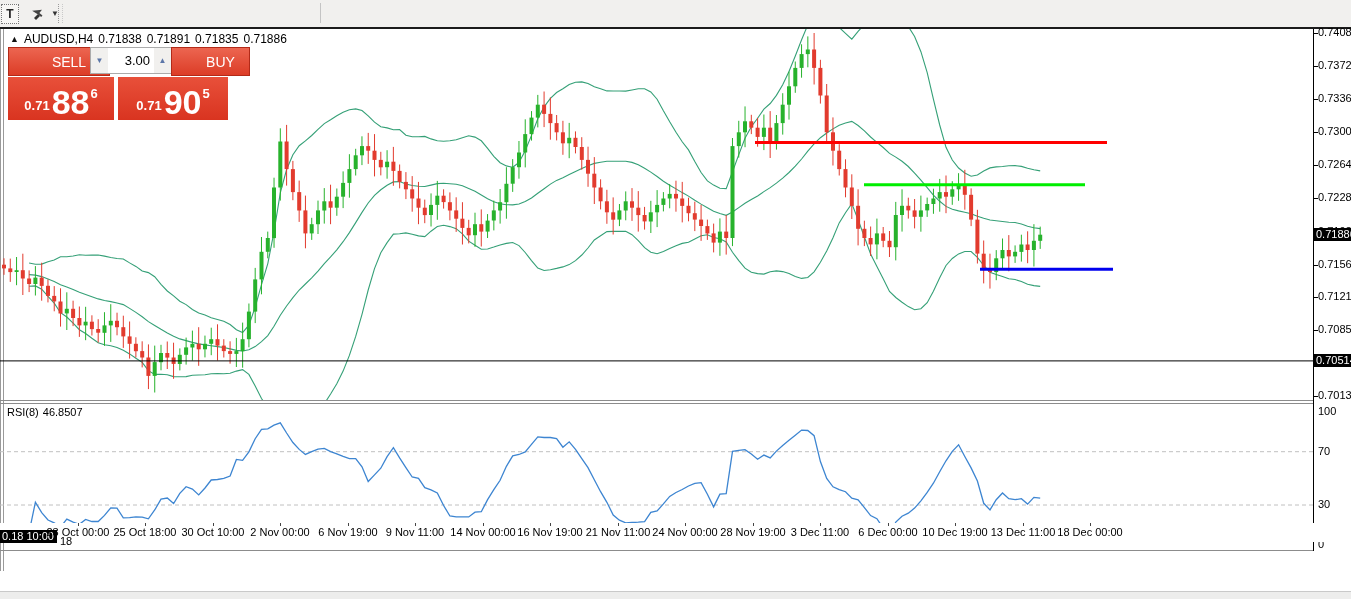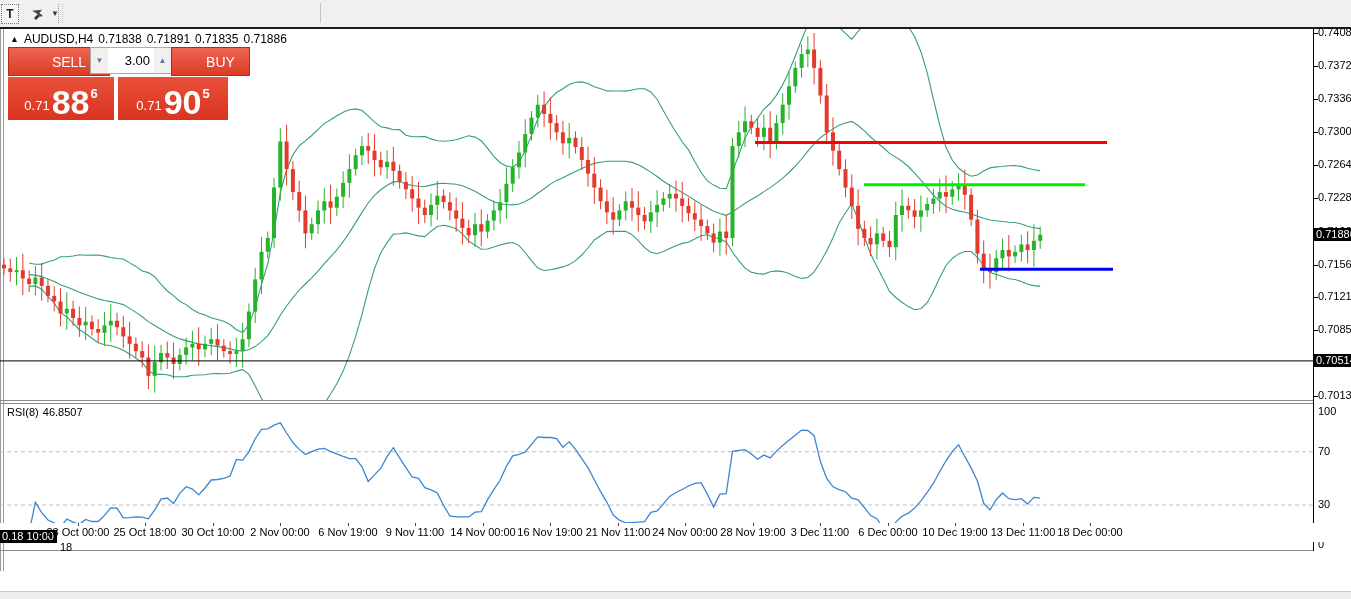--- a/index.html
+++ b/index.html
@@ -33,40 +33,40 @@
   #buy-btn{left:163px;width:57px;height:27px;}
   #vol-wrap{left:82px;top:0;width:79px;height:25px;background:#fff;border:1px solid #ababab;display:flex;}
   .spin{width:17px;height:100%;background:#f1f0ee;display:flex;align-items:center;justify-content:center;
         font-size:8px;color:#5c76a8;border:0;}
   #vol-input{flex:1;border:0;outline:none;font-family:"Liberation Sans",sans-serif;
              font-size:13px;text-align:right;padding-right:4px;color:#000;width:40px;}
   .pricebox{position:absolute;top:30px;height:40px;background:linear-gradient(#e8503a,#d93420);
             color:#fff;display:flex;align-items:flex-end;justify-content:center;padding-bottom:3px;}
   #sell-box{left:0;width:106px;}
   #buy-box{left:110px;width:110px;}
-  .p-small{font-size:13px;font-weight:normal;margin:0 2px 4px 0;}
+  .p-small{font-size:13px;font-weight:bold;margin:0 2px 4px 0;}
   .p-big{font-size:34px;font-weight:bold;line-height:30px;text-align:center;}
   .p-sup{font-size:13px;font-weight:bold;margin:0 0 16px 1px;}
   
   #price-svg{left:0;top:0;}
   #rsi-svg{left:0;top:375px;}
   #sep1{left:0;top:371px;width:1313px;height:1px;background:#8c8c8c;}
   #sep2{left:0;top:374px;width:1313px;height:1px;background:#8c8c8c;}
   #rsi-bottom{left:0;top:521px;width:1313px;height:1px;background:#8c8c8c;}
   #axis-border{left:1313px;top:0;width:1px;height:522px;background:#000;}
   #rsi-label-row{left:7px;top:377px;font-size:11px;color:#000;display:flex;gap:4px;}
   .ax-label{font-size:11px;color:#000;white-space:nowrap;}
   .badge{background:#000;color:#fff;font-size:11px;padding:0 3px 1px 2px;white-space:nowrap;}
   .tick-dash{width:4px;height:1px;background:#000;}
   
   #time-axis{left:0;top:523px;width:1351px;height:19px;background:#fff;}
   .t-label{top:3px;width:90px;margin-left:-45px;text-align:center;font-size:11px;color:#000;white-space:nowrap;}
   .t-tick{top:0;width:1px;height:3px;background:#444;}
   #time-badge{left:0;top:7px;}
-  #time-remnant{left:52px;top:18px;font-size:11px;color:#000;padding-left:8px;}
+  #time-remnant{left:52px;top:12px;font-size:11px;color:#000;padding-left:8px;}
   
   #tabbar{left:0;top:571px;width:1351px;height:20px;background:#e8e5e0;border-top:1px solid #9a9a9a;
           display:flex;align-items:center;padding-left:8px;box-sizing:border-box;}
   .tab{padding:1px 12px;font-size:13px;color:#4a4a4a;white-space:nowrap;cursor:default;}
   .tab.active{background:#fff;border:1px solid #555;border-bottom-color:#fff;color:#000;font-weight:bold;
               padding:1px 12px 2px 12px;margin-top:-2px;}
   .tab-sep{color:#a0a0a0;font-size:12px;}
   #bottom-strip{left:0;top:591px;width:1351px;height:8px;background:#ededec;border-top:1px solid #c9c9c9;}
 </style>
 </head>

